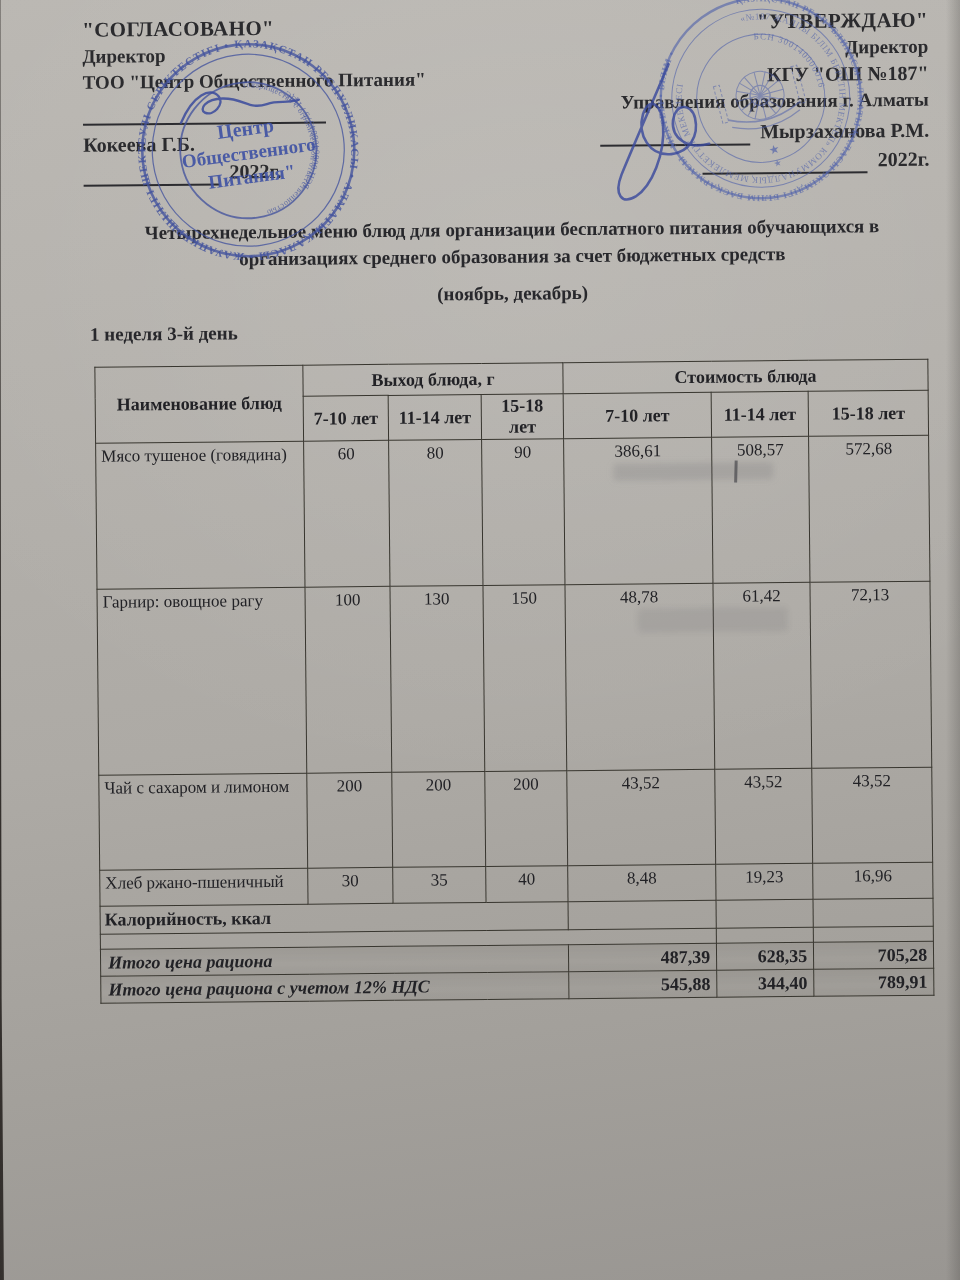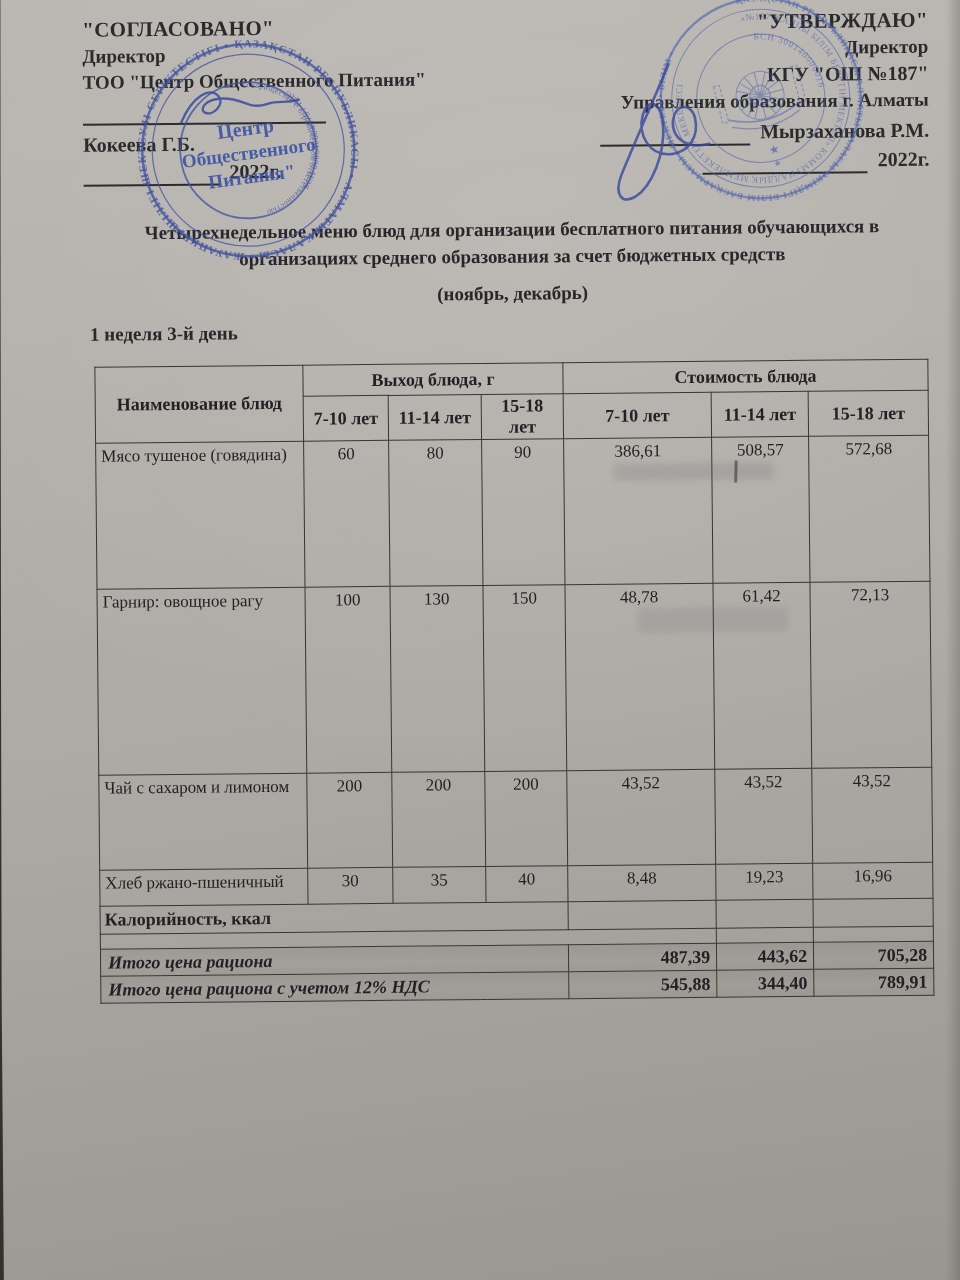--- a/index.html
+++ b/index.html
@@ -195,21 +195,21 @@
         <td></td>
       </tr>
       <tr class="spacer">
         <td colspan="5"></td>
         <td></td>
         <td></td>
       </tr>
       <tr class="total t0">
         <td colspan="4" class="tlabel">Итого цена рациона</td>
         <td class="tval">487,39</td>
-        <td class="tval">443,62</td>
+        <td class="tval">628,35</td>
         <td class="tval">705,28</td>
       </tr>
       <tr class="total t1">
         <td colspan="4" class="tlabel">Итого цена рациона с учетом 12% НДС</td>
         <td class="tval">545,88</td>
         <td class="tval">344,40</td>
         <td class="tval">789,91</td>
       </tr>
       </tbody>
     </table>

